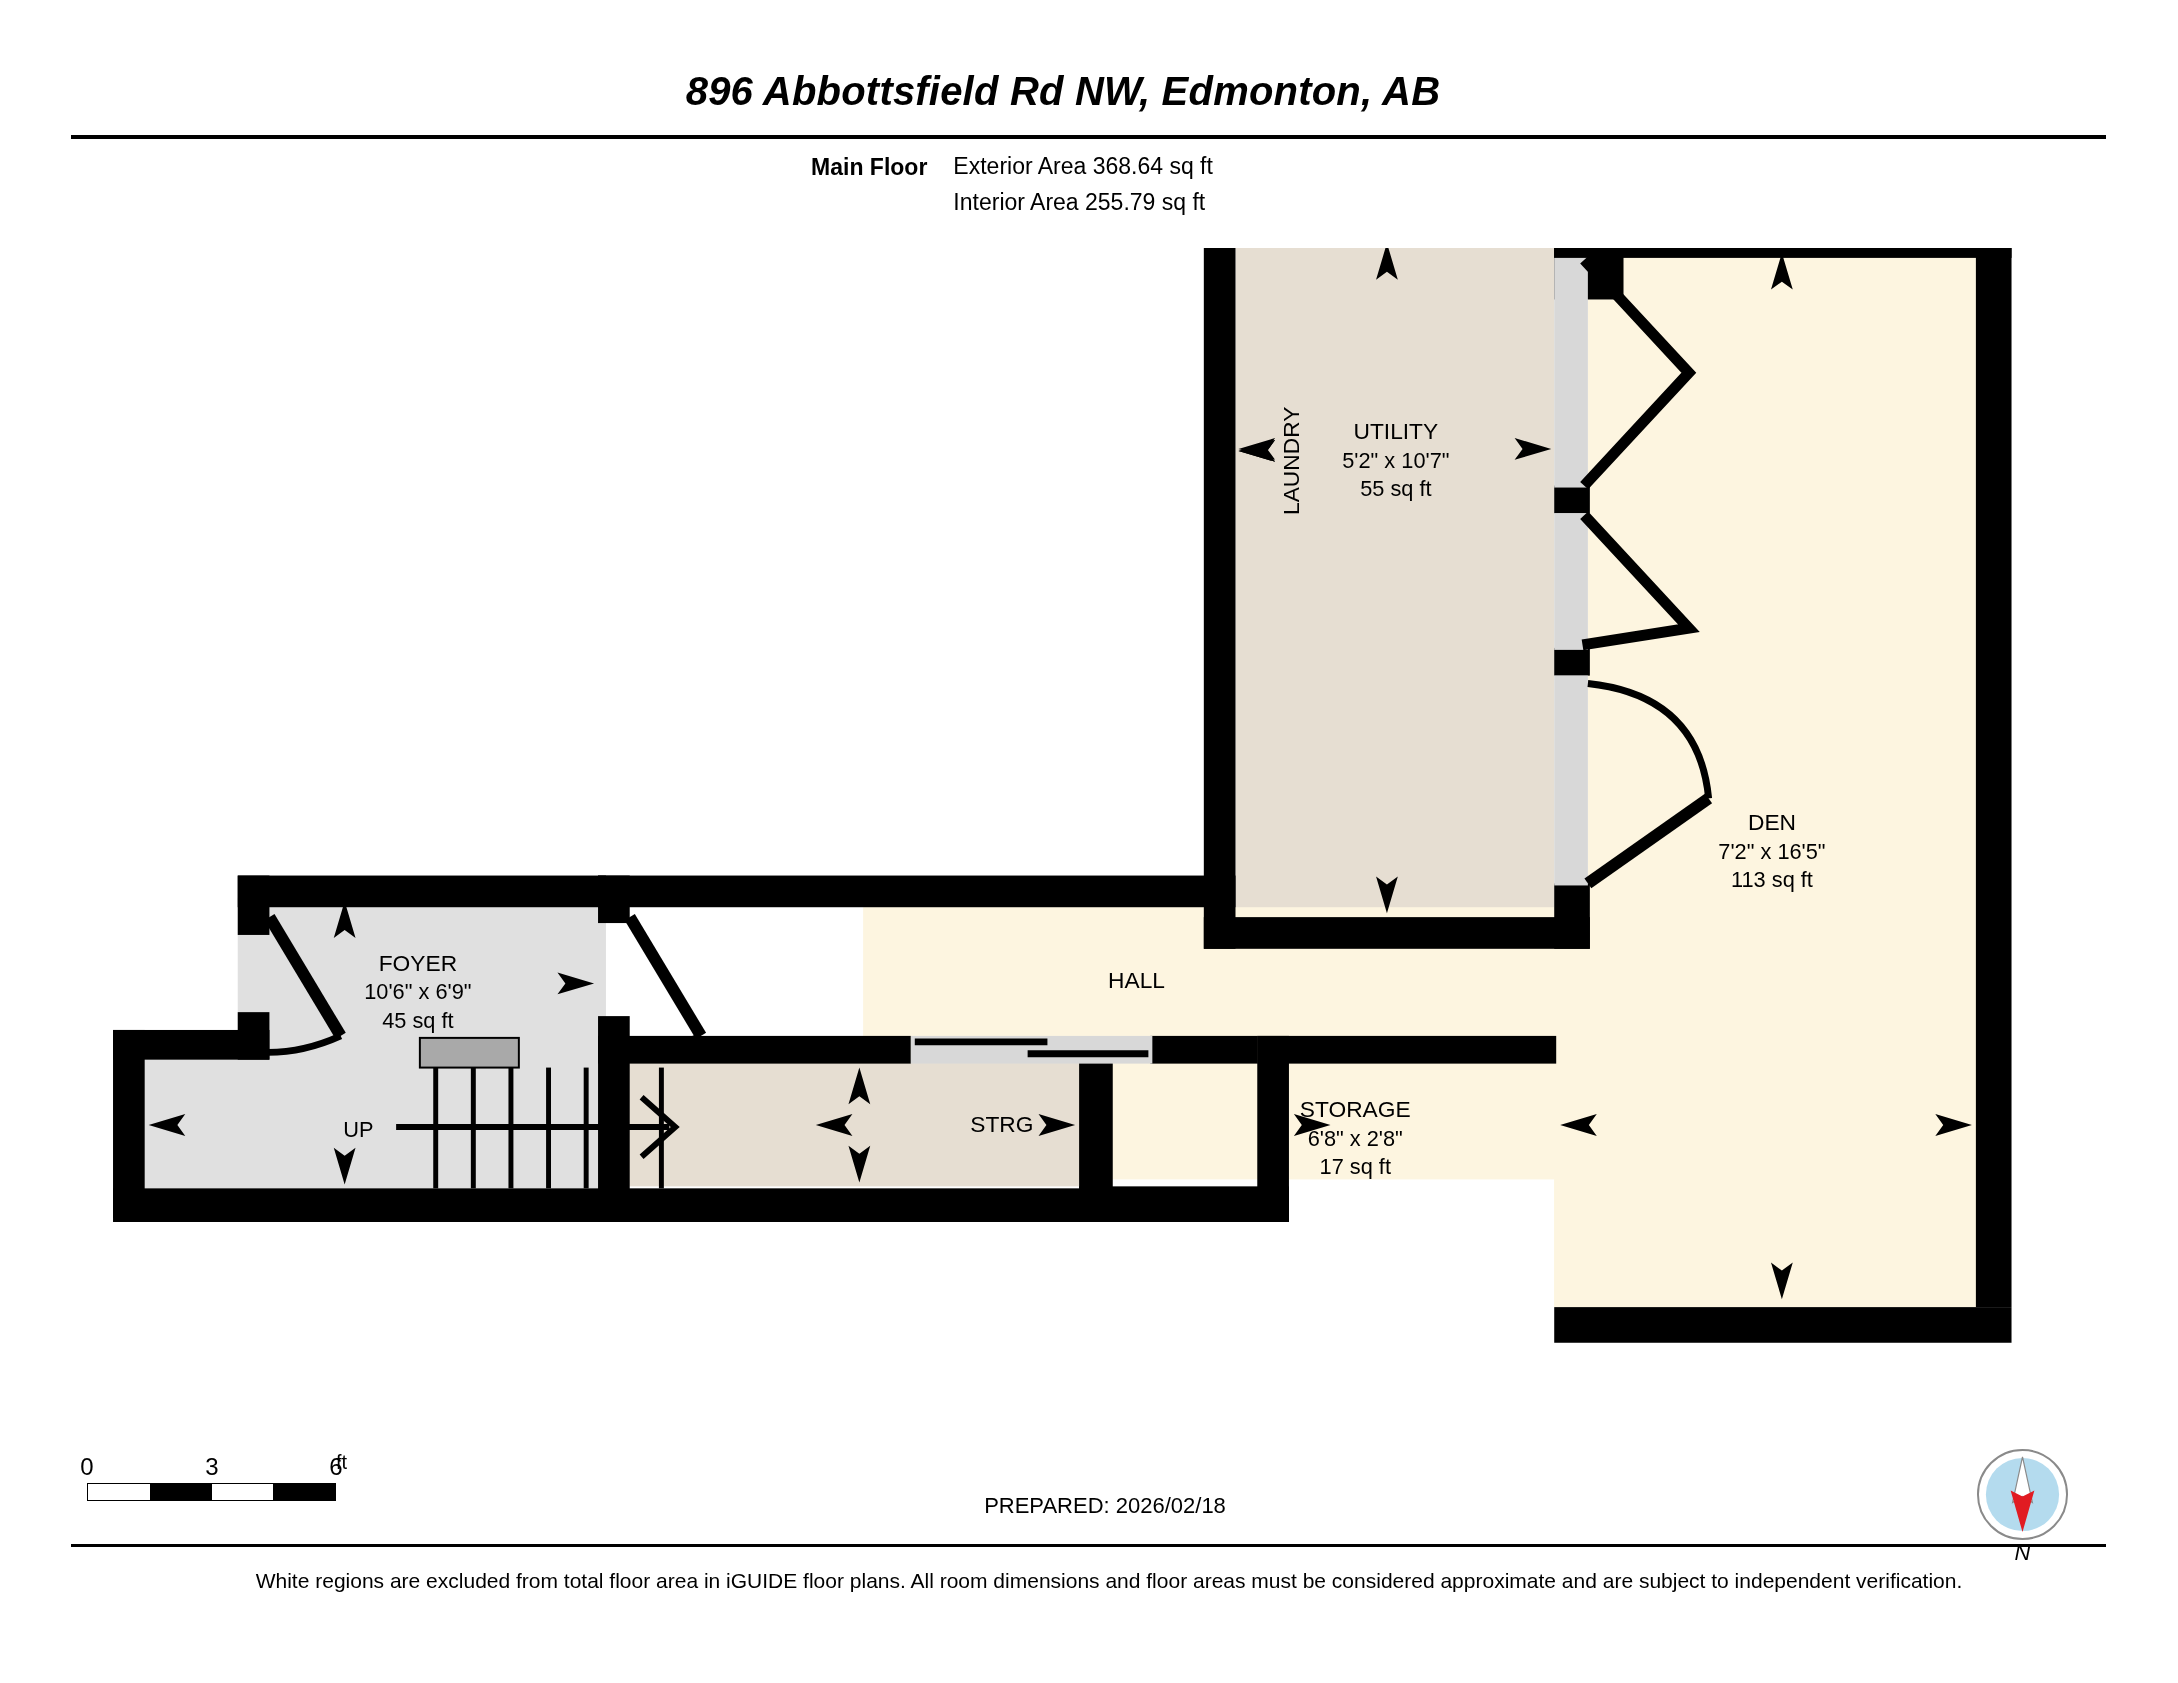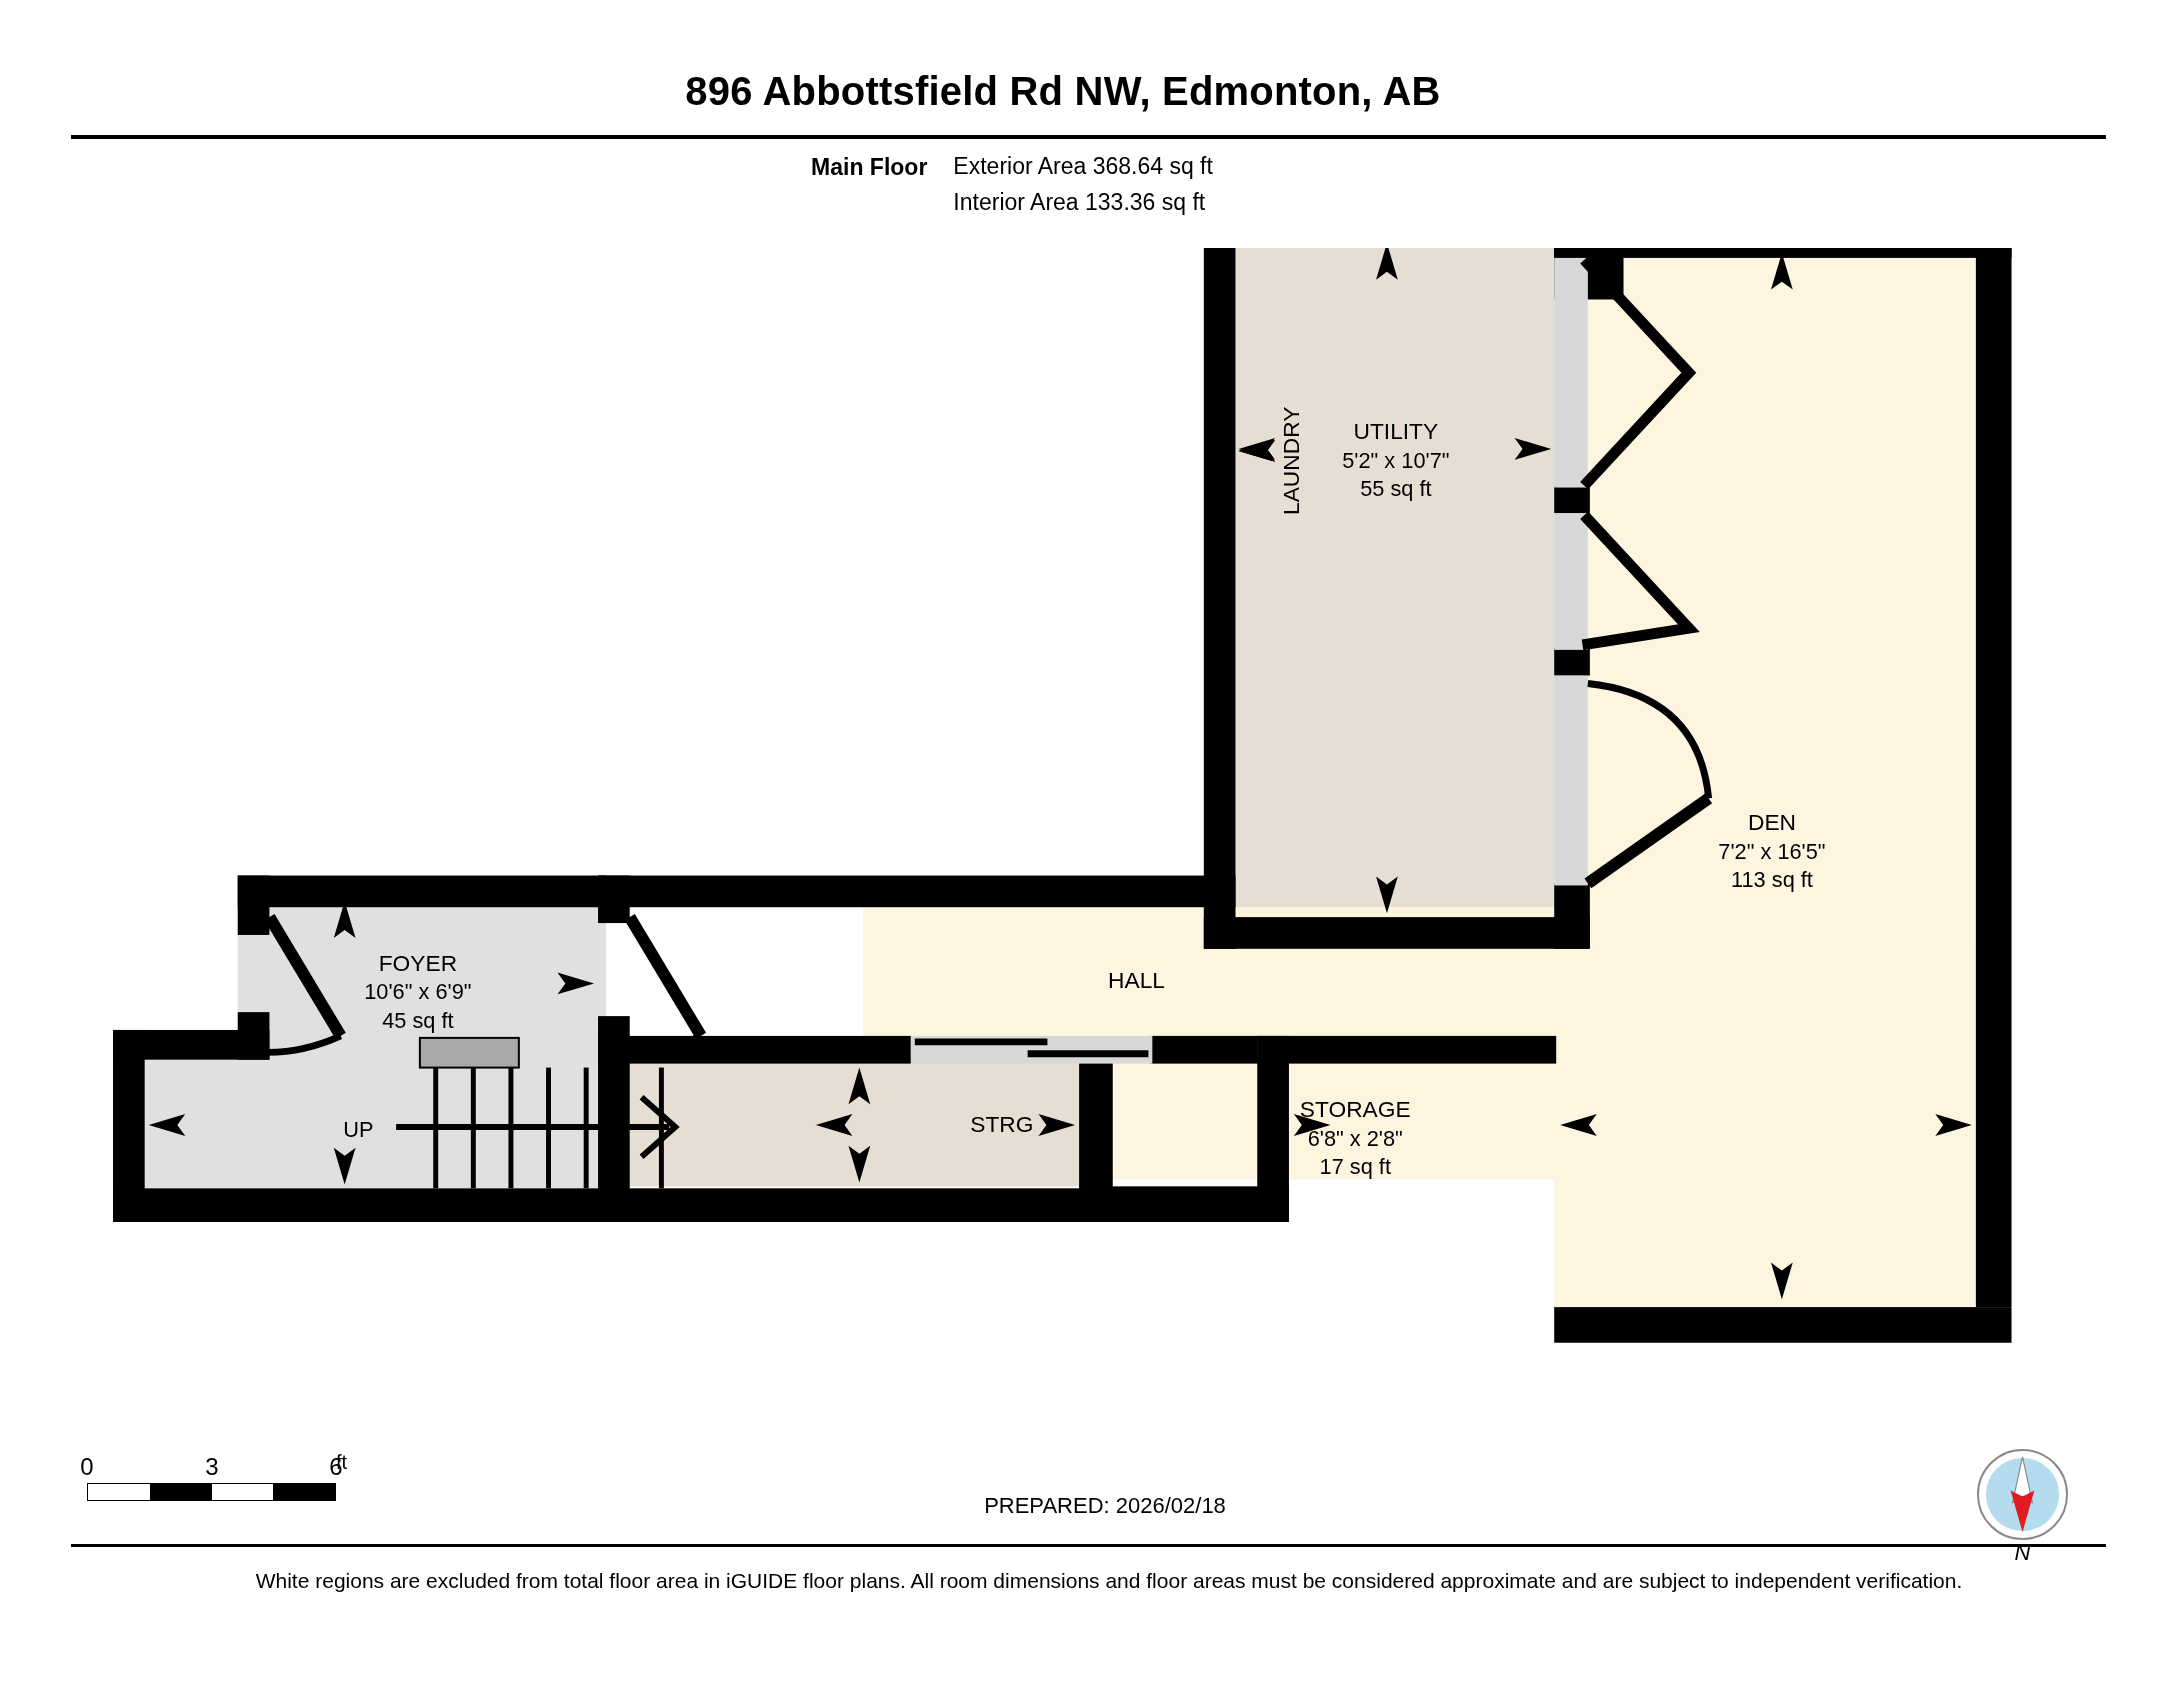--- a/index.html
+++ b/index.html
@@ -6,21 +6,21 @@
   html,body{margin:0;padding:0;background:#ffffff;}
   body{width:2178px;height:1683px;position:relative;
        font-family:"Liberation Sans","DejaVu Sans",sans-serif;
        color:#000;overflow:hidden;}
 
   #page{position:absolute;inset:0;width:2178px;height:1683px;}
 
   
   .title{
     position:absolute;left:0;top:69px;width:2126px;text-align:center;
-    font-size:40px;font-weight:bold;letter-spacing:0.2px;
+    font-size:40px;font-weight:bold;letter-spacing:0.2px;font-style:italic;
   }
   .rule-top{
     position:absolute;left:71px;top:135px;width:2035px;height:4px;background:#000;
   }
   .areas{
     position:absolute;left:0;top:153px;width:2024px;
     display:flex;justify-content:center;
   }
   .areas-inner{display:flex;gap:26px;align-items:flex-start;}
   .areas-label{font-size:23px;font-weight:bold;padding-top:1px;}
@@ -60,21 +60,21 @@
 <div id="page">
 
   <div class="title">896 Abbottsfield Rd NW, Edmonton, AB</div>
   <div class="rule-top"></div>
 
   <div class="areas">
     <div class="areas-inner">
       <div class="areas-label">Main Floor</div>
       <div class="areas-lines">
         <div>Exterior Area 368.64 sq ft</div>
-        <div>Interior Area 133.36 sq ft</div>
+        <div>Interior Area 255.79 sq ft</div>
       </div>
     </div>
   </div>
 
   <div id="plan">
     <svg width="2178" height="1168" viewBox="0 0 2200 1180" xmlns="http://www.w3.org/2000/svg">
 
       <g>
 
         <rect x="1248" y="-22" width="322" height="698" fill="#e6ded2"></rect>

